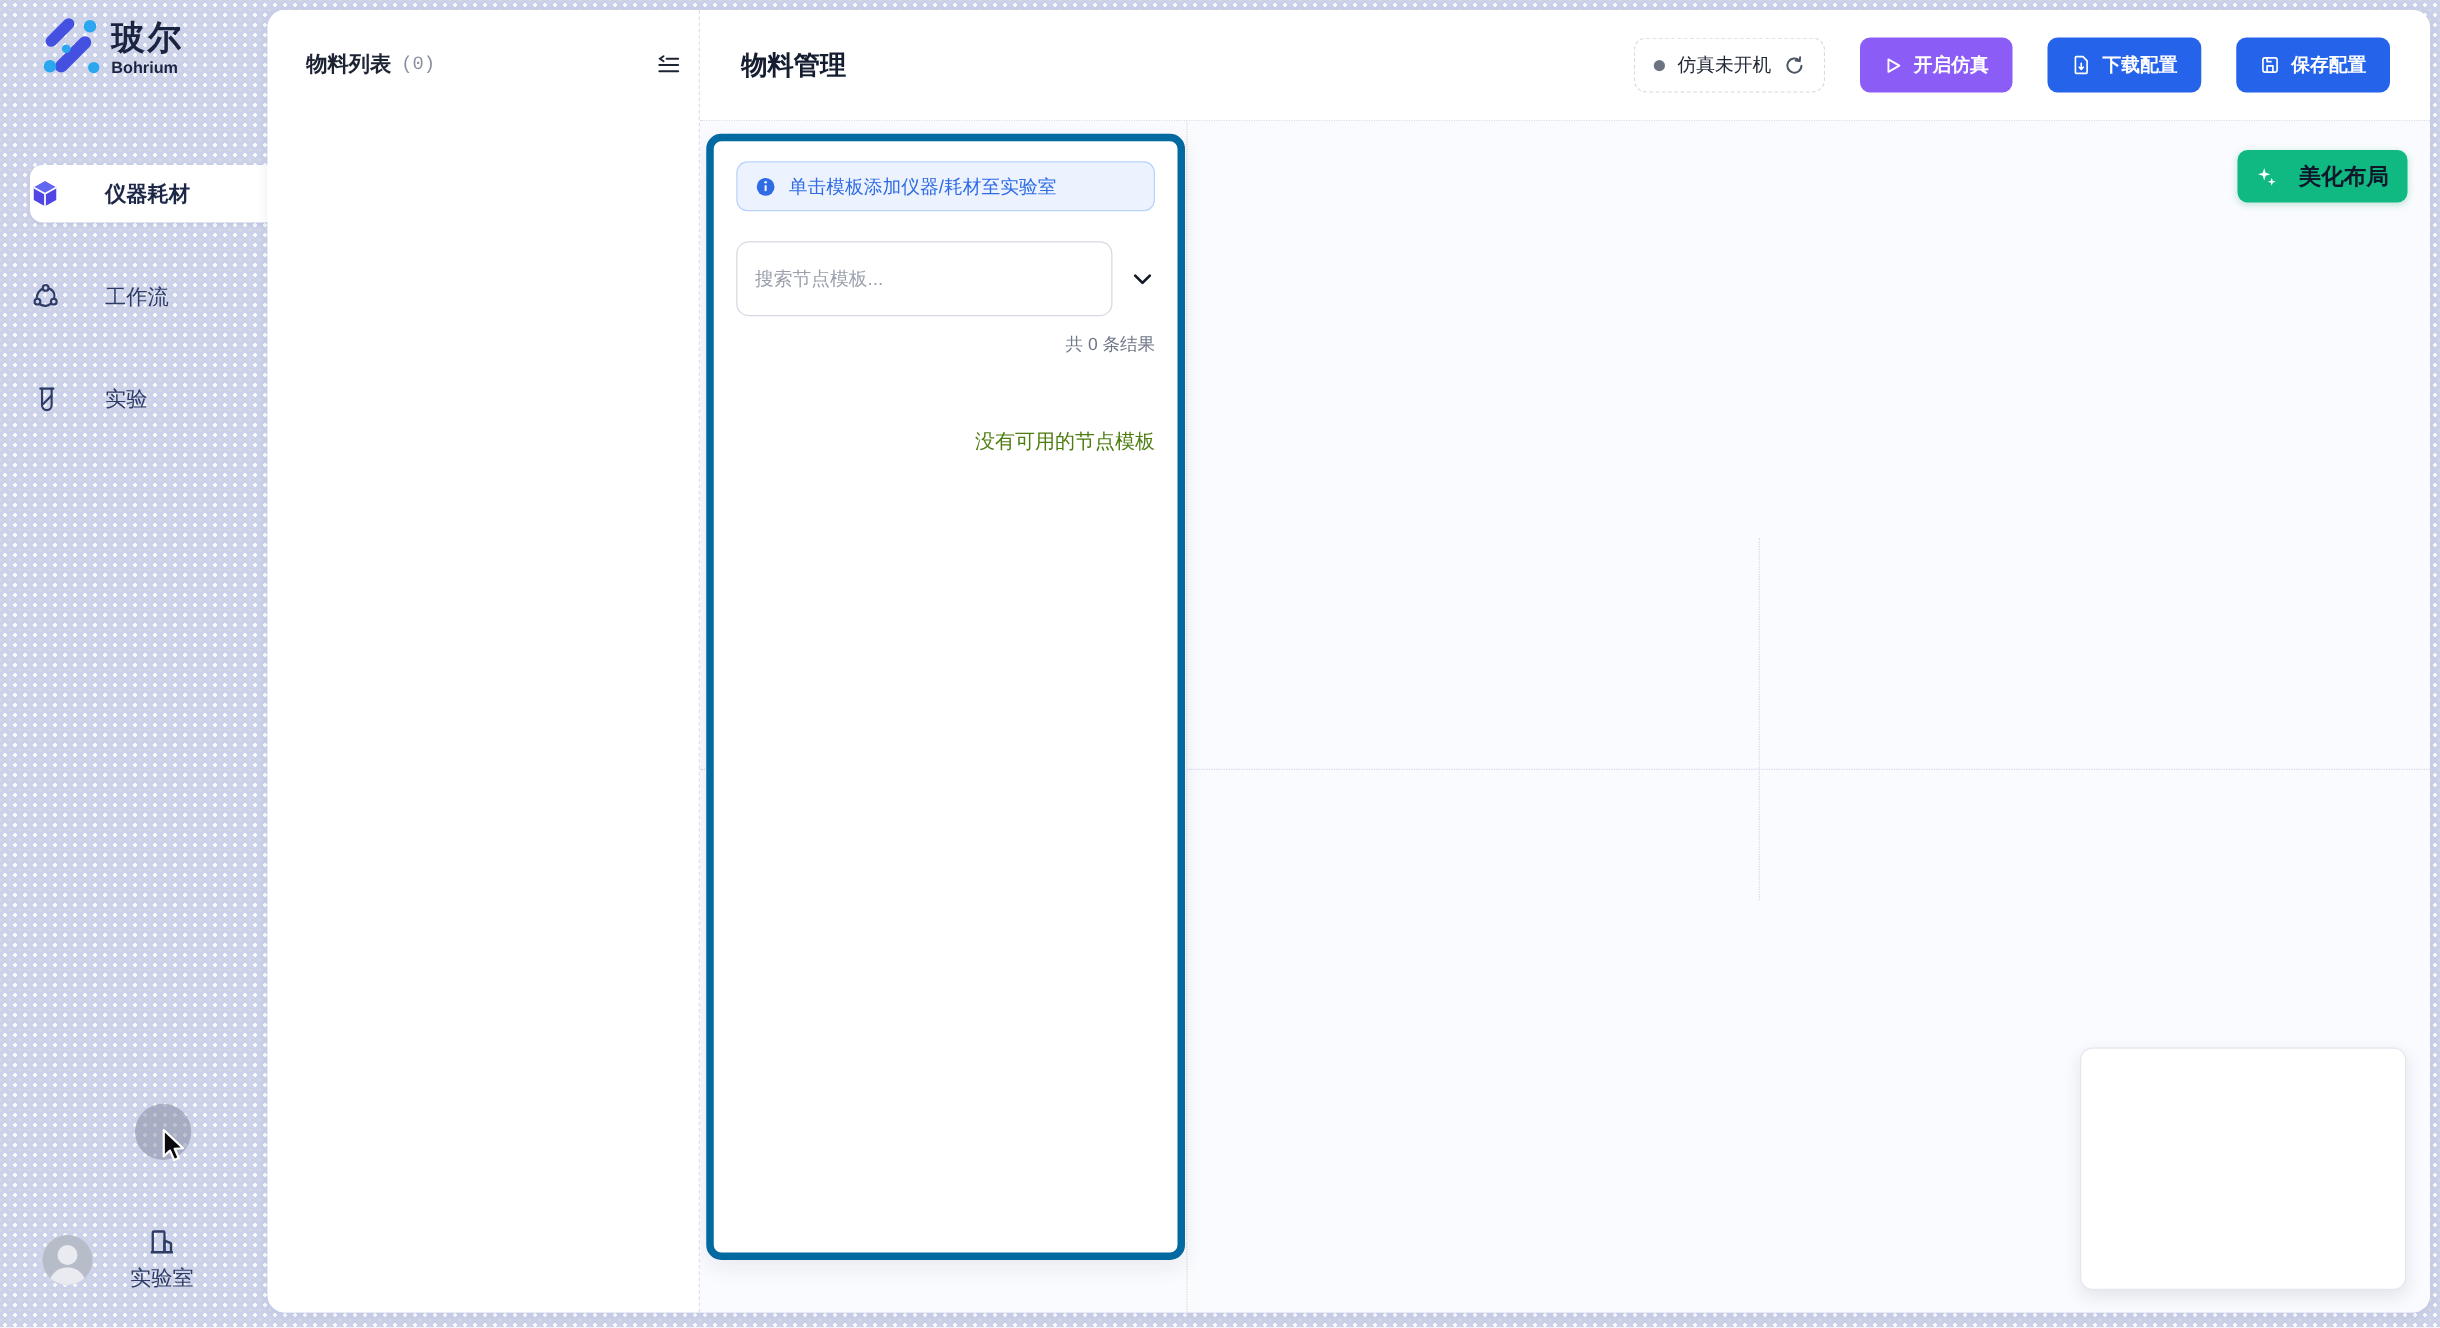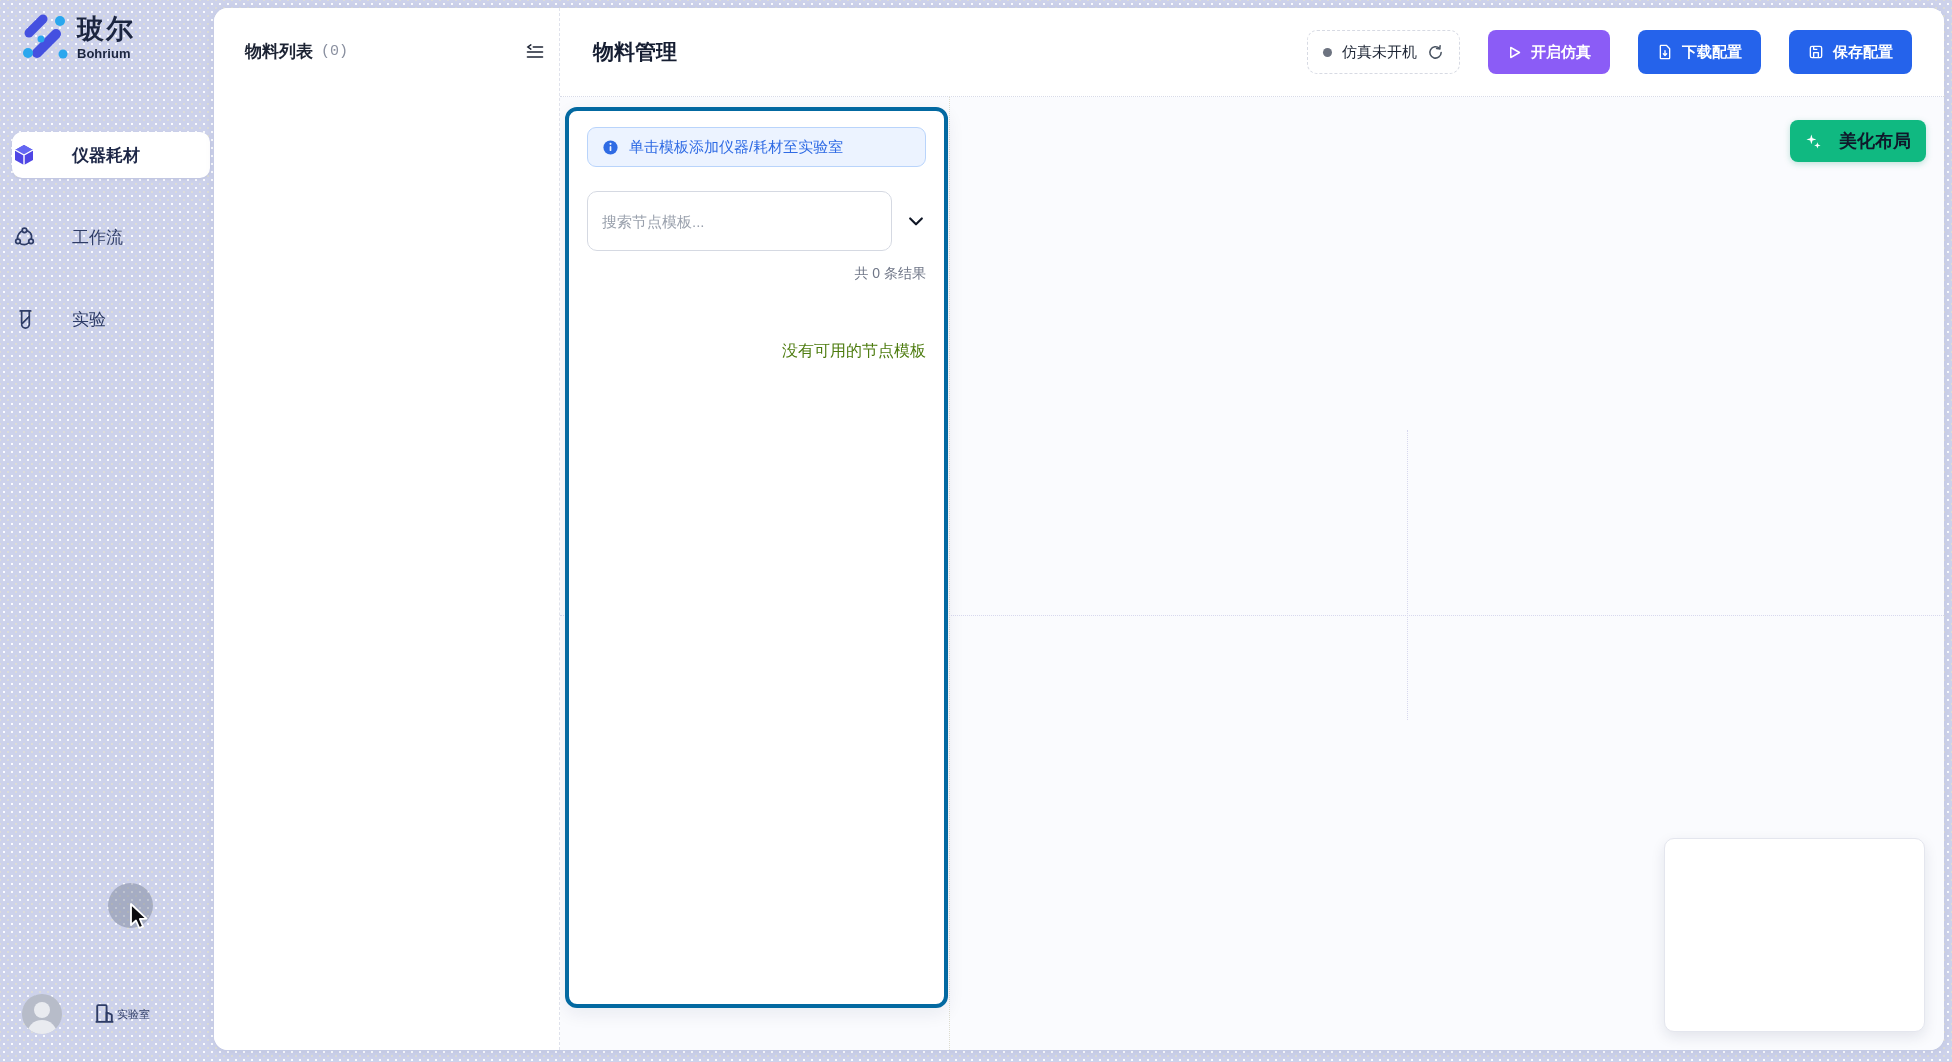--- a/index.html
+++ b/index.html
@@ -13,38 +13,38 @@
     position:relative; width:1952px; height:1062px;
     background-color:#cdd2eb;
     background-image:
       radial-gradient(circle, rgba(255,255,255,.9) 1.3px, transparent 1.5px),
       radial-gradient(circle, rgba(235,230,200,.55) 1.1px, transparent 1.3px);
     background-size:8px 8px;
     background-position:0 0,4px 4px;
   }
 
   
-  .sidebar{ position:absolute; left:4px; top:0; width:180px; height:1062px; }
+  .sidebar{ position:absolute; left:16px; top:0; width:180px; height:1062px; }
   .brand{ position:absolute; left:16px; top:12px; display:flex; align-items:center; gap:9px; }
   .brand-text .zh{ font-size:27px; font-weight:bold; color:#1b2540; letter-spacing:2px; line-height:1.1;}
   .brand-text .en{ font-size:13px; font-weight:bold; color:#1b2540; margin-top:1px;}
   .nav{ position:absolute; left:8px; top:108px; width:198px; display:flex; flex-direction:column; gap:12px;}
   .nav-item{
     height:46px; border-radius:10px; display:flex; align-items:center; gap:36px;
     font-size:17px; color:#2e3c66; cursor:pointer;margin-top:24px;
   }
   .nav-item .ic{ width:24px; height:24px; display:flex; align-items:center; justify-content:center;}
   .nav-item.active{ background:#ffffff; color:#1d2747; font-weight:bold; box-shadow:0 1px 3px rgba(40,50,100,.10);}
   .side-footer{ position:absolute; left:18px; bottom:28px; display:flex; align-items:center; }
   .avatar{
     width:40px; height:40px; border-radius:50%; background:#b7bcc9; overflow:hidden; position:relative;
   }
   .avatar .head{ position:absolute; left:12px; top:8px; width:16px; height:16px; border-radius:50%; background:#e9ebf0;}
   .avatar .body{ position:absolute; left:5px; top:26px; width:30px; height:18px; border-radius:50% 50% 0 0/80% 80% 0 0; background:#e9ebf0;}
-  .lab{ display:flex; align-items:center; gap:0; margin-left:30px; color:#2e3c66; font-size:11px;}
+  .lab{ display:flex; align-items:center; gap:0; margin-left:30px; color:#2e3c66; font-size:17px;flex-direction:column;}
 
   
   .main-card{
     position:absolute; left:214px; top:8px; width:1730px; height:1042px;
     background:#ffffff; border-radius:14px; box-shadow:0 2px 10px rgba(40,50,100,.08);
     overflow:hidden;
   }
   
   .list-panel{
     position:absolute; left:0; top:0; width:346px; height:100%;
@@ -80,21 +80,21 @@
   .canvas{
     position:absolute; left:346px; top:89px; width:1384px; height:953px;
     background:#fafbfe; overflow:hidden;
   }
   .guide-h{ position:absolute; left:0; top:518px; width:100%; border-top:1px dotted #d7d8ee;}
   .guide-v1{ position:absolute; left:389px; top:0; height:100%; border-left:1px dotted #dddccf;}
   .guide-v2{ position:absolute; left:847px; top:333px; height:290px; border-left:1px dotted #d7d8ee;}
 
   .tpl-card{
     position:absolute; left:5px; top:10px; width:383px; height:901px;
-    background:#fff; border:4px solid #0369a1; border-radius:12px;
+    background:#fff; border:6px solid #0369a1; border-radius:12px;
     box-shadow:0 6px 18px rgba(20,30,70,.07); padding:16px 18px;
   }
   .banner{
     height:40px; border:1px solid #b9d4fb; background:#ecf3ff; border-radius:9px;
     display:flex; align-items:center; gap:10px; padding:0 14px;
     color:#2f6be4; font-size:15px;
   }
   .search-row{ margin-top:24px; display:flex; align-items:center; gap:14px;}
   .search-input{
     flex:1; height:60px; border:1px solid #d5d9e2; border-radius:10px;

